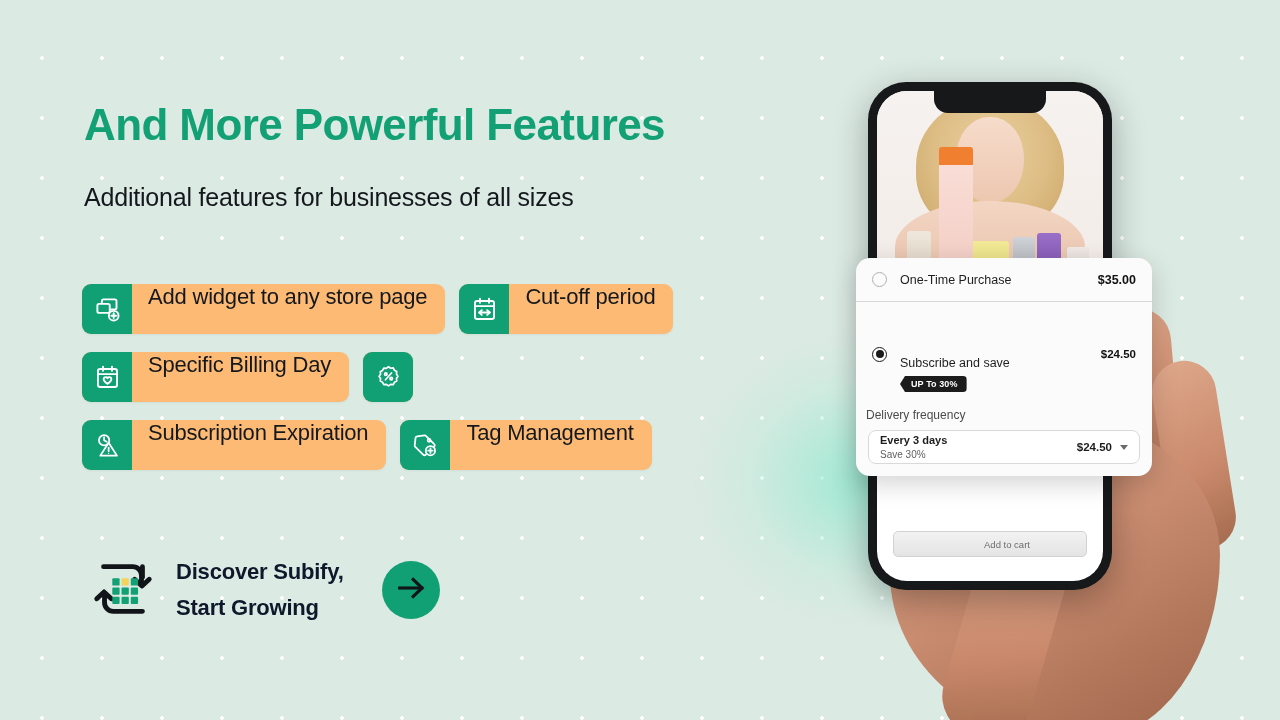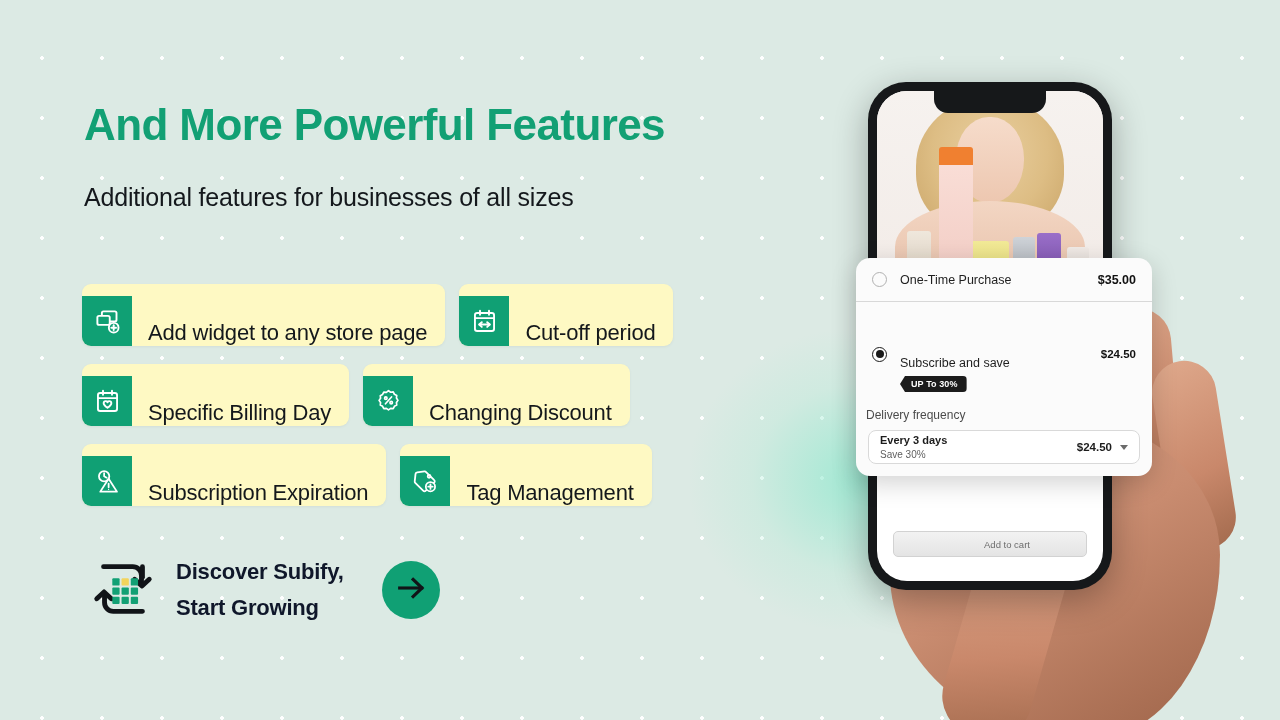--- a/index.html
+++ b/index.html
@@ -40,25 +40,25 @@
     position: absolute; left: 84px; top: 183px;
     font-size: 25px; color: #14181c;
     letter-spacing: -0.2px;
     white-space: nowrap;
   }
 
   
   .pill-rows { position: absolute; left: 82px; top: 284px; }
   .pill-row { display: flex; gap: 14px; margin-bottom: 18px; }
   .pill {
-    display: flex; align-items: flex-end;
-    background: #fef9c3;
+    display: flex; align-items: flex-start;
+    background: #fdba74;
     border-radius: 9px;
     overflow: hidden;
-    height: 62px;
+    height: 50px;
     box-shadow: 0 1px 3px rgba(0,0,0,0.05);
   }
   .pill-icon {
     width: 50px; height: 50px;
     background: #10a074;
     display: flex; align-items: center; justify-content: center;
     flex: 0 0 50px;
   }
   .pill-icon svg { width: 27px; height: 27px; display: block; }
   .pill-label {
@@ -298,21 +298,20 @@
 
       <div class="pill">
         <span class="pill-icon">
           <svg viewBox="0 0 24 24" fill="none" stroke="#ffffff" stroke-width="1.5" stroke-linecap="round" stroke-linejoin="round">
             <path d="M12 2.4l1.9 1.35 2.3-.25 1.05 2.06 2.06 1.05-.25 2.3L20.4 11l-1.34 1.9.25 2.3-2.06 1.05-1.05 2.06-2.3-.25L12 19.4l-1.9-1.34-2.3.25-1.05-2.06-2.06-1.05.25-2.3L3.6 11l1.34-1.9-.25-2.3L6.75 5.75 7.8 3.69l2.3.25L12 2.4z"></path>
             <line x1="9.3" y1="14" x2="14.7" y2="8"></line>
             <circle cx="9.6" cy="9" r="1.1"></circle>
             <circle cx="14.4" cy="13" r="1.1"></circle>
           </svg>
         </span>
-        <span class="pill-label">Changing Discount</span>
       </div>
     </div>
 
     <div class="pill-row">
       <div class="pill">
         <span class="pill-icon">
           <svg viewBox="0 0 24 24" fill="none" stroke="#ffffff" stroke-width="1.6" stroke-linecap="round" stroke-linejoin="round">
             <circle cx="9" cy="7.3" r="4.6"></circle>
             <polyline points="9,4.6 9,7.4 11.2,8.6"></polyline>
             <path d="M13 9.6L20.4 21H5.6L13 9.6z" fill="#10a074"></path>

